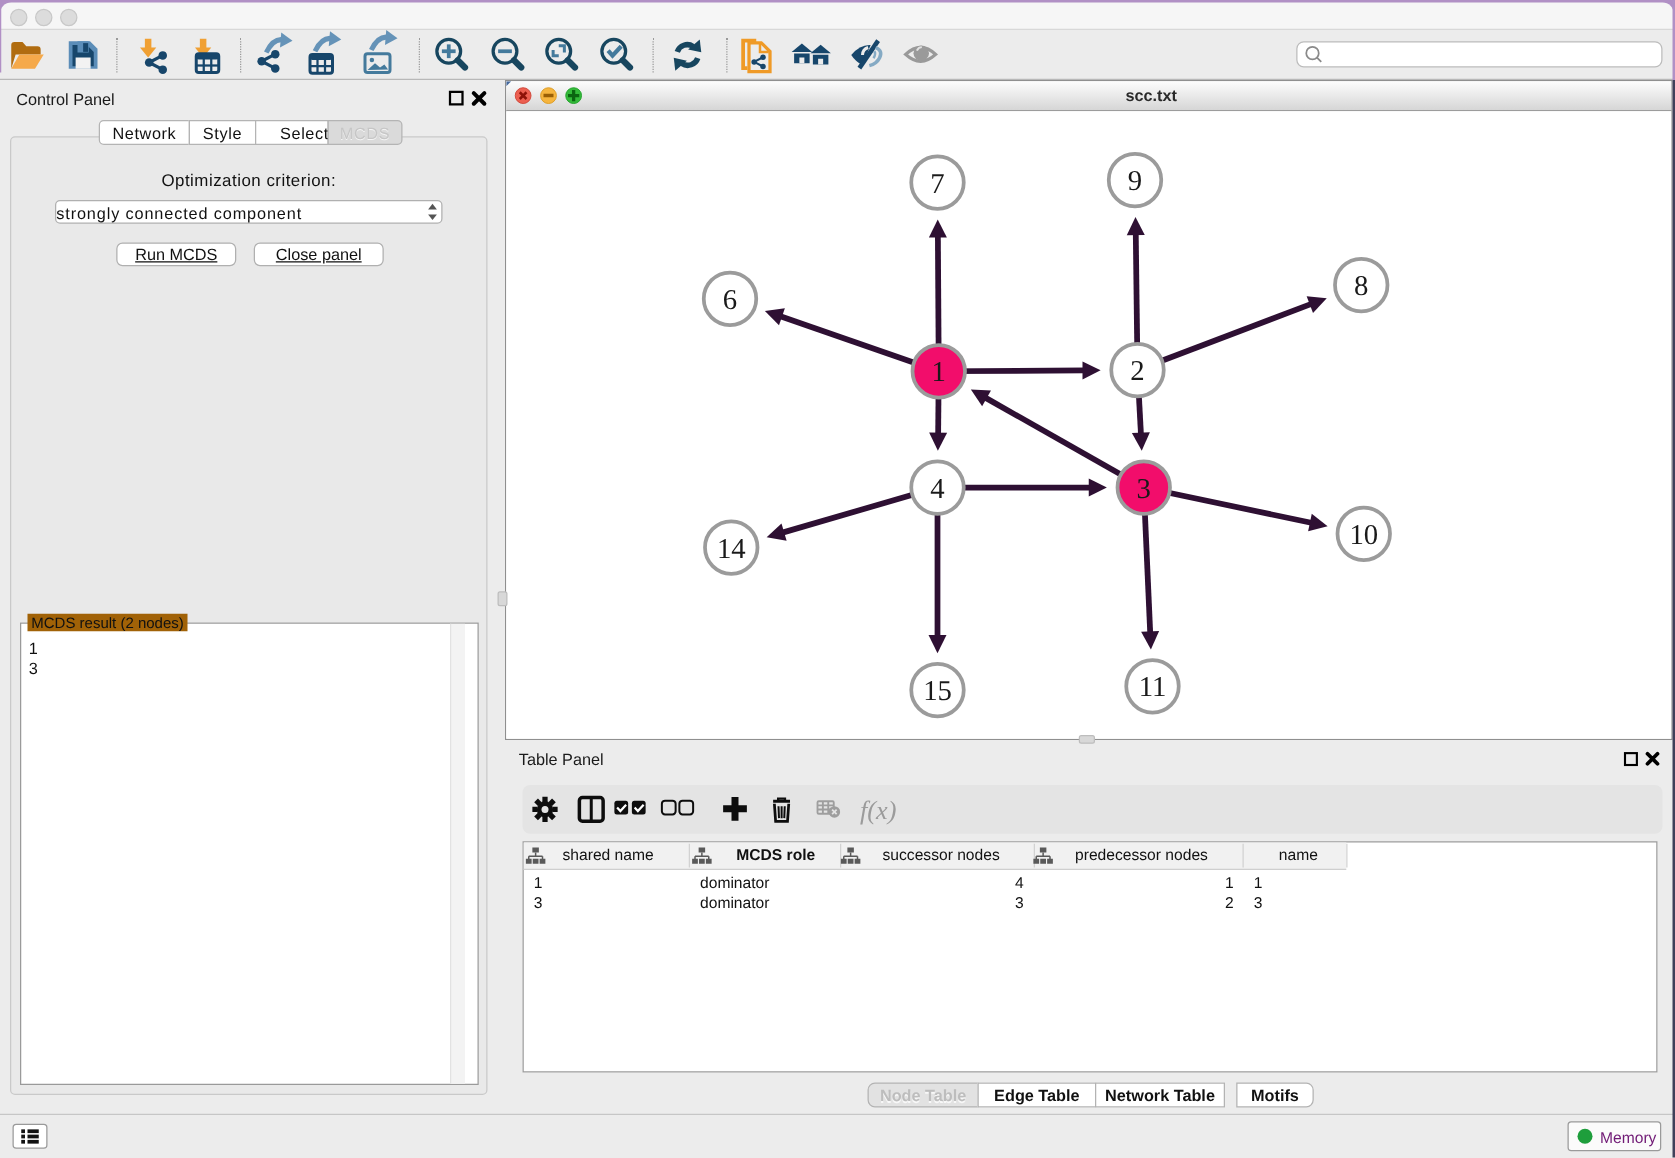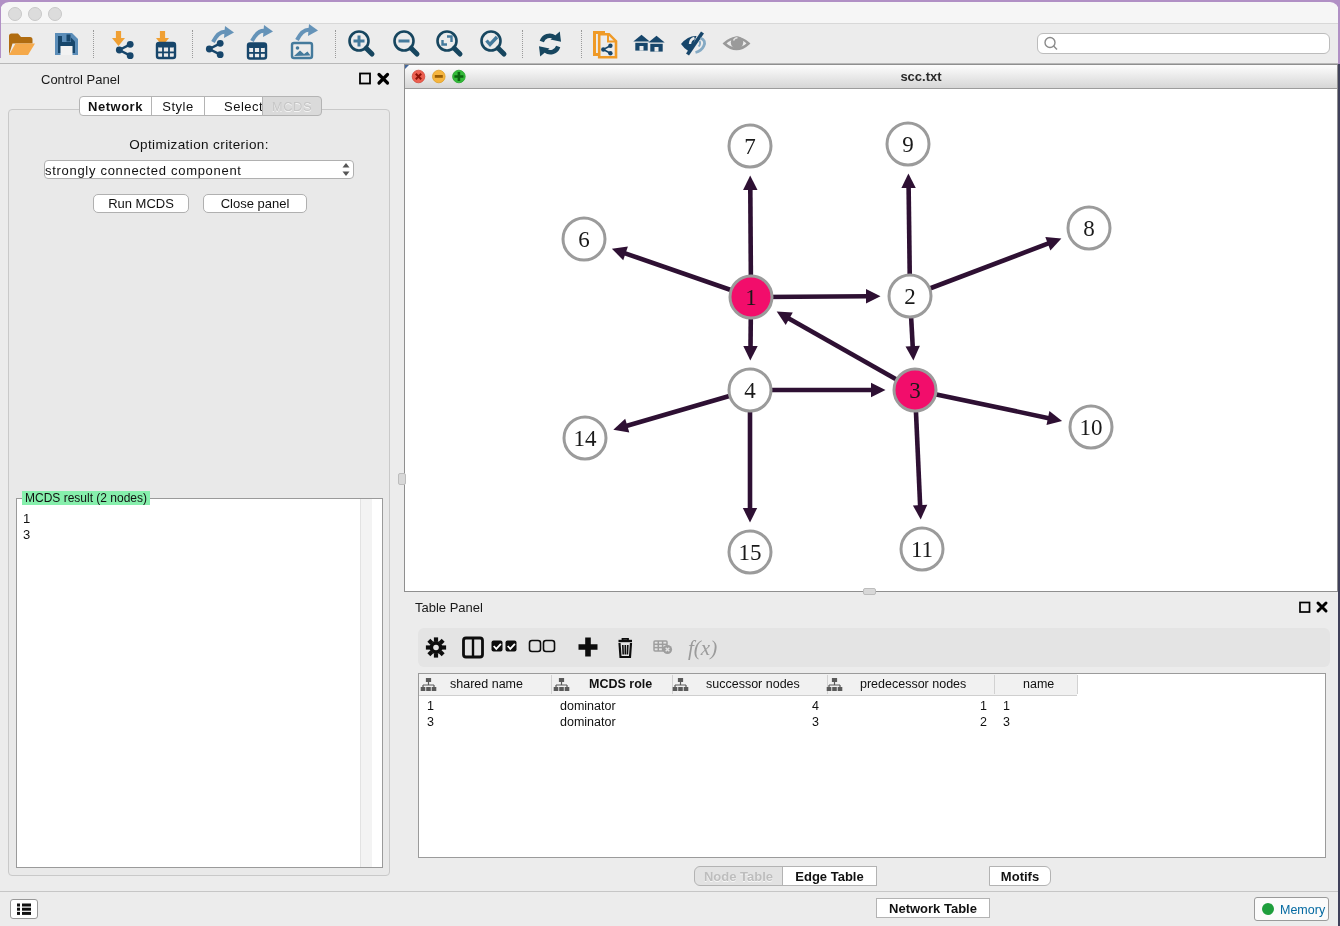--- a/index.html
+++ b/index.html
@@ -9,28 +9,28 @@
   
   #purpletop{left:0;top:0;width:1340px;height:24px;background:#b190c5;}
   #titlebar{left:0;top:2px;width:1339px;height:22px;background:#f6f6f6;border-radius:9px 9px 0 0;}
   .tl{width:12px;height:12px;border-radius:50%;background:#dcdcdc;border:1px solid #c8c8c8;top:7px;}
   #wintitle{left:0;top:5px;width:1340px;text-align:center;font-size:13.5px;letter-spacing:0.5px;color:#b2b2b2;}
   
   #toolbar{left:0;top:24px;width:1339px;height:39px;background:#ececec;border-bottom:1px solid #b8b8b8;}
   .sep{top:30px;height:28px;width:0;border-left:1px dotted #9a9a9a;}
   #searchbox{left:1037px;top:33px;width:291px;height:19px;background:#fff;border:1px solid #bcbcbc;border-radius:6px;}
   
-  #cpheader{left:13px;top:72px;font-size:13px;color:#1a1a1a;margin-left:28px;}
+  #cpheader{left:13px;top:72px;font-size:13px;color:#1a1a1a;}
   #cptabpane{left:8px;top:109px;width:382px;height:767px;background:#e9e9e9;border:1px solid #c9c9c9;border-radius:4px;box-sizing:border-box;}
   .tab{top:96px;height:20px;box-sizing:border-box;background:#fff;border:1px solid #b4b4b4;font-size:13px;font-weight:500;letter-spacing:0.5px;color:#111;text-align:center;line-height:19px;}
   #optlabel{left:8px;top:137px;width:382px;text-align:center;font-size:13.5px;letter-spacing:0.4px;color:#111;}
   #combo{left:44px;top:160px;width:310px;height:19px;background:#fff;border:1px solid #b0b0b0;border-radius:4px;font-size:13px;letter-spacing:0.7px;color:#111;line-height:19px;box-sizing:border-box;}
-  .btn{top:194px;height:19px;background:#fff;border:1px solid #b0b0b0;border-radius:5px;font-size:13px;color:#111;text-align:center;line-height:18px;box-sizing:border-box;}
+  .btn{top:194px;height:19px;background:#fff;border:1px solid #b0b0b0;border-radius:5px;font-size:13px;color:#111;text-align:center;line-height:18px;box-sizing:border-box;text-decoration:underline;}
   #fieldset{left:16px;top:498px;width:367px;height:370px;background:#fff;border:1px solid #9a9a9a;box-sizing:border-box;}
-  #fslabel{left:22px;top:491px;background:#86efac;padding:0 3px;font-size:12px;color:#111;}
+  #fslabel{left:22px;top:491px;background:#a16207;padding:0 3px;font-size:12px;color:#111;}
   #fsscroll{left:360px;top:499px;width:11px;height:368px;background:#f3f3f3;border-left:1px solid #e2e2e2;}
   .fsline{left:23px;font-size:13px;color:#111;}
   
   #netframe{left:404px;top:64px;width:934px;height:528px;border:1px solid #8f8f8f;box-sizing:border-box;background:#fff;}
   #nettitle{left:0;top:0;width:932px;height:23px;background:linear-gradient(#fdfdfd,#d6d6d6);border-bottom:1px solid #9c9c9c;}
   #netcanvas{left:0;top:24px;width:932px;height:502px;background:#fff;}
   
   #tpheader{left:415px;top:600px;font-size:13px;color:#1a1a1a;}
   #tptoolbar{left:418px;top:628px;width:912px;height:39px;background:#e4e4e4;border-radius:6px;}
   #tptable{left:418px;top:673px;width:908px;height:185px;background:#fff;border:1px solid #9b9b9b;box-sizing:border-box;}
@@ -145,21 +145,21 @@
   <path d="M 699.5 17 q 1.5 2.5 -0.8 5.5" fill="none" stroke="#85aac4" stroke-width="2"></path>
   <path d="M 724.5 19.5 Q 736.5 8.5 748.5 19.5 Q 736.5 30.5 724.5 19.5 Z" fill="none" stroke="#999999" stroke-width="2.6"></path>
   <circle cx="737" cy="18.5" r="6.2" fill="#9a9a9a"></circle>
   <path d="M 733.5 16.5 a 4.5 4.5 0 0 1 4 -2.8" fill="none" stroke="#e2e2e2" stroke-width="1.6"></path>
   </svg>
   </div>
   <div class="abs" id="searchbox"></div>
 
   <div class="abs" id="cpheader">Control Panel</div>
   <div class="abs" id="cptabpane"></div>
-  <div class="abs tab" style="left:79px;width:73px;border-radius:4px 0 0 4px;font-weight:bold;">Network</div>
+  <div class="abs tab" style="left:79px;width:73px;border-radius:4px 0 0 4px;">Network</div>
   <div class="abs tab" style="left:151px;width:54px;">Style</div>
   <div class="abs tab" style="left:204px;width:59px;padding-left:19px;">Select</div>
   <div class="abs tab" style="left:262px;width:60px;border-radius:0 4px 4px 0;background:#dadada;color:#c6c6c6;text-shadow:0 1px 0 #f5f5f5;">MCDS</div>
   <div class="abs" id="optlabel">Optimization criterion:</div>
   <div class="abs" id="combo">strongly connected component</div>
   <div class="abs btn" style="left:93px;width:96px;">Run MCDS</div>
   <div class="abs btn" style="left:203px;width:104px;">Close panel</div>
   <div class="abs" id="fieldset"></div>
   <div class="abs" id="fslabel">MCDS result (2 nodes)</div>
   <div class="abs" id="fsscroll"></div>
@@ -246,21 +246,21 @@
     <div class="abs cell" style="left:584px;top:25px;">1</div>
     <div class="abs cell" style="left:8px;top:41px;">3</div>
     <div class="abs cell" style="left:141px;top:41px;">dominator</div>
     <div class="abs cell" style="left:380px;top:41px;width:20px;text-align:right;">3</div>
     <div class="abs cell" style="left:548px;top:41px;width:20px;text-align:right;">2</div>
     <div class="abs cell" style="left:584px;top:41px;">3</div>
   </div>
 
   <div class="abs seg" style="left:694px;width:89px;border-radius:6px 0 0 6px;background:#e2e2e2;color:#bdbdbd;text-shadow:0 1px 0 #f8f8f8;">Node Table</div>
   <div class="abs seg" style="left:782px;width:95px;">Edge Table</div>
-  <div class="abs seg" style="left:876px;width:114px;margin-top:32px;">Network Table</div>
+  <div class="abs seg" style="left:876px;width:104px;">Network Table</div>
   <div class="abs seg" style="left:989px;width:62px;border-radius:0 6px 6px 0;">Motifs</div>
   <svg class="abs" style="left:1040px;top:33px;" width="24" height="22" viewBox="0 0 24 22">
       <circle cx="10" cy="9.5" r="5" fill="none" stroke="#8a8a8a" stroke-width="1.4"></circle>
       <line x1="13.6" y1="13.1" x2="17" y2="16.5" stroke="#8a8a8a" stroke-width="1.4"></line>
     </svg>
   <svg class="abs" style="left:358px;top:70px;" width="40" height="18" viewBox="0 0 40 18">
       <rect x="2" y="3.5" width="10" height="10" fill="none" stroke="#000" stroke-width="1.8"></rect>
       <path d="M 21 4.5 L 29.5 13 M 29.5 4.5 L 21 13" stroke="#000" stroke-width="3.2" stroke-linecap="round"></path>
     </svg>
   <svg class="abs" style="left:339px;top:162px;" width="14" height="15" viewBox="0 0 14 15">
@@ -350,20 +350,20 @@
         <rect x="7" y="4.5" width="3" height="3"></rect>
         <rect x="7" y="8.7" width="3" height="3"></rect>
         <rect x="7" y="12.9" width="3" height="3"></rect>
         <rect x="12" y="4.5" width="9" height="3"></rect>
         <rect x="12" y="8.7" width="9" height="3"></rect>
         <rect x="12" y="12.9" width="9" height="3"></rect>
       </g>
     </svg>
   <div class="abs" id="memorybtn"></div>
   <div class="abs" style="left:1262px;top:903px;width:12px;height:12px;border-radius:50%;background:#1e9e3c;"></div>
-  <div class="abs" style="left:1280px;top:903px;font-size:12.5px;color:#0369a1;">Memory</div>
+  <div class="abs" style="left:1280px;top:903px;font-size:12.5px;color:#701a75;">Memory</div>
   <div class="abs" id="rightstrip"></div>
   <div class="abs" id="rightstrip2"></div>
   <div class="abs" style="left:0;top:0;width:1px;height:58px;background:#b190c5;"></div>
   <svg class="abs" style="left:405px;top:65px;" width="4" height="4" viewBox="0 0 4 4">
       <polygon points="0,0 4,0 0,4" fill="#44689d"></polygon>
     </svg>
 </div>
 
 </body></html>

